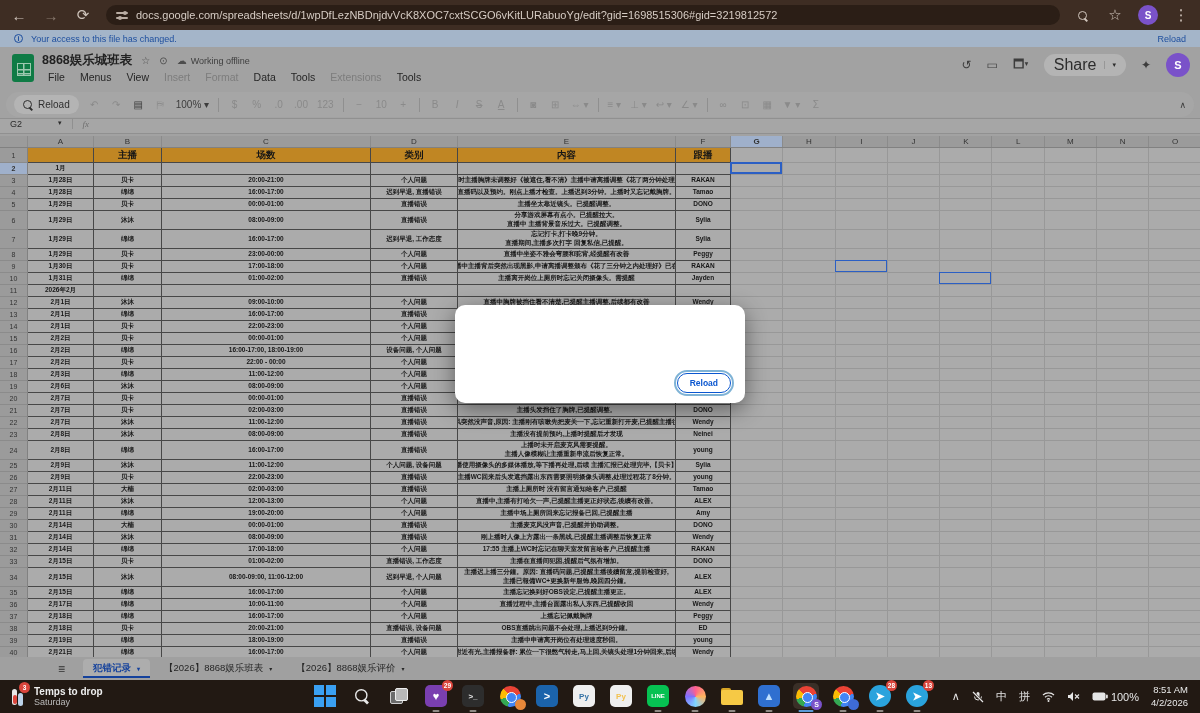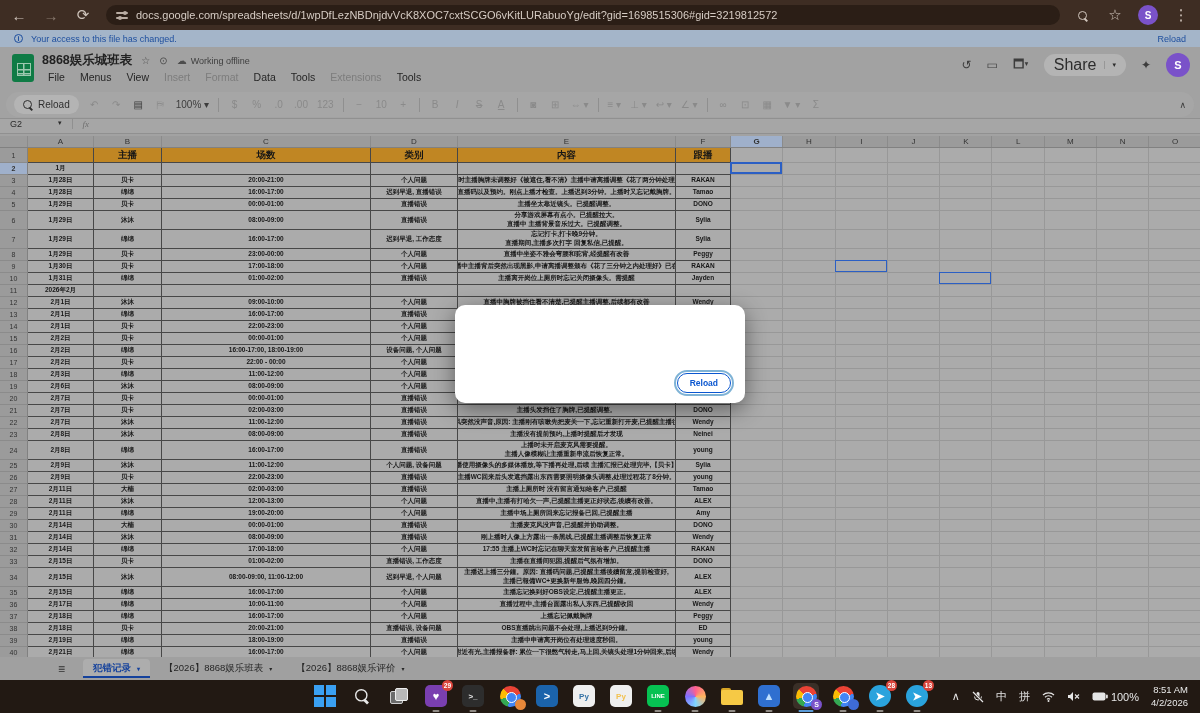--- a/index.html
+++ b/index.html
@@ -1023,20 +1023,31 @@
         <span class="car">▾</span>
       </span>
     </div>
 </div>
 
 <div id="dialog">
   <button id="dialog-btn">Reload</button>
 </div>
 
 <div id="taskbar">
+  <div id="weather">
+    <span id="thermo">
+      <span class="t1"></span>
+        <span class="t2"></span>
+      <span class="badge">3</span>
+    </span>
+    <span>
+      <div class="w1">Temps to drop</div>
+      <div class="w2">Saturday</div>
+    </span>
+  </div>
   <div id="tb-center" style="position: absolute; left: 312px; top: 3px;">
       <div class="tb-app">
         <span class="win-logo">
           <div></div>
           <div></div>
           <div></div>
           <div></div>
         </span>
       </div>
       <div class="tb-app">

